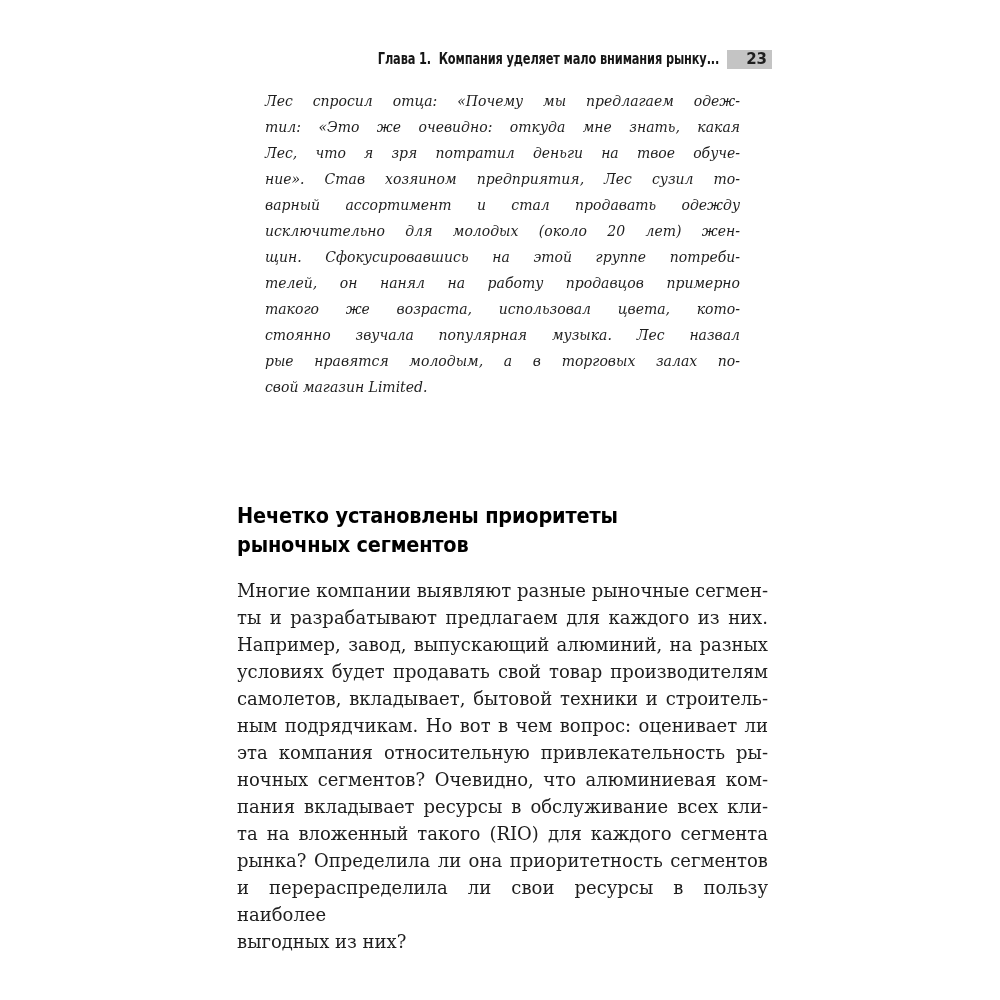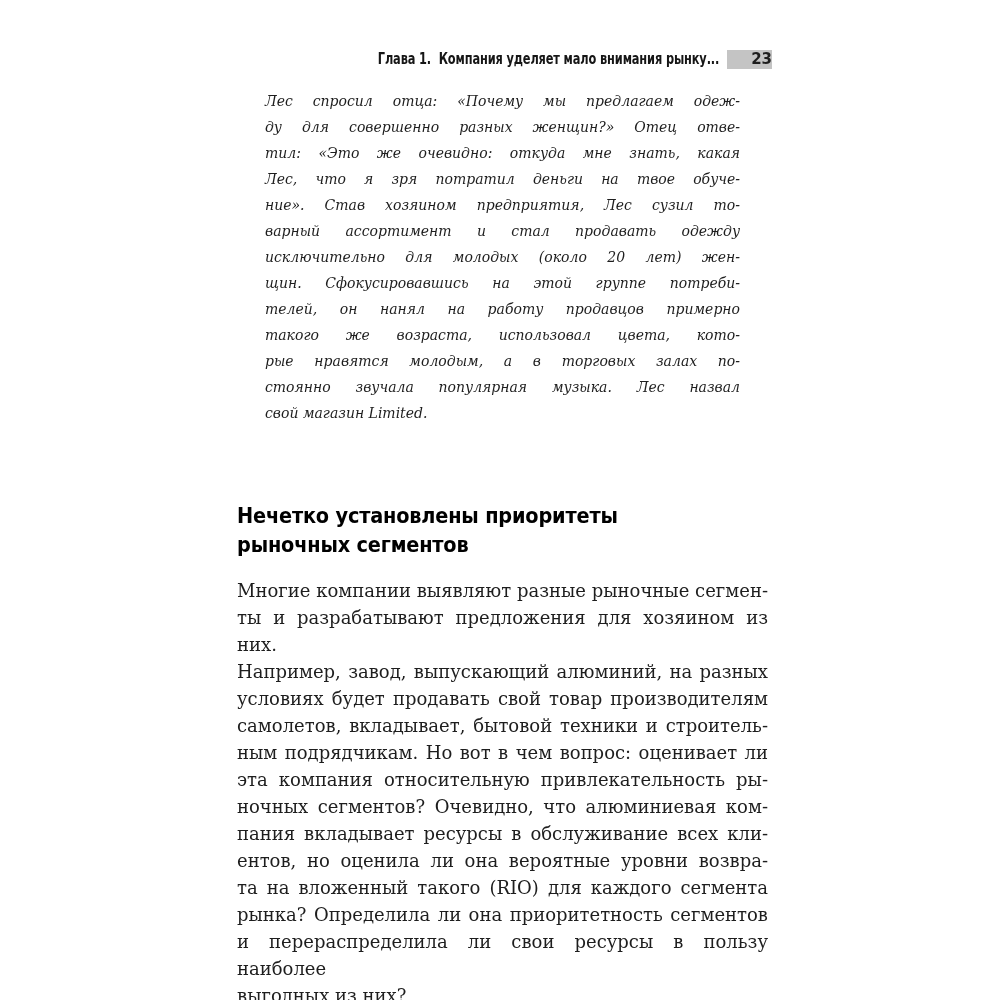--- a/index.html
+++ b/index.html
@@ -31,20 +31,21 @@
     transform-origin: 100% 50%;
     letter-spacing: -0.2px;
   }
   .pagenum-box {
     margin-left: 8px;
     width: 45px;
     height: 19px;
     line-height: 19px;
     font-size: 15px;
     text-align: right;
+    padding-right: 5px;
     box-sizing: border-box;
     flex: 0 0 auto;
   }
   
   .quote {
     position: absolute;
     left: 265px;
     top: 88px;
     width: 475px;
     font-style: italic;
@@ -86,49 +87,47 @@
 
 <div class="page" style="color: rgb(30, 30, 30);">
 
   <div class="header">
     <span class="chapter" style="color: rgb(22, 22, 22);">Глава 1.  Компания уделяет мало внимания рынку...</span>
     <span class="pagenum-box" style="background-color: rgb(196, 196, 196);">23</span>
   </div>
 
   <div class="quote">
       <div class="ln">Лес спросил отца: «Почему мы предлагаем одеж-</div>
-      <div class="ln">ду для совершенно разных женщин?» Отец отве-</div>
       <div class="ln">тил: «Это же очевидно: откуда мне знать, какая</div>
       <div class="ln">Лес, что я зря потратил деньги на твое обуче-</div>
       <div class="ln">ние». Став хозяином предприятия, Лес сузил то-</div>
       <div class="ln">варный ассортимент и стал продавать одежду</div>
       <div class="ln">исключительно для молодых (около 20 лет) жен-</div>
       <div class="ln">щин. Сфокусировавшись на этой группе потреби-</div>
       <div class="ln">телей, он нанял на работу продавцов примерно</div>
       <div class="ln">такого же возраста, использовал цвета, кото-</div>
+      <div class="ln">стоянно звучала популярная музыка. Лес назвал</div>
       <div class="ln">рые нравятся молодым, а в торговых залах по-</div>
-      <div class="ln">стоянно звучала популярная музыка. Лес назвал</div>
       <div class="ln last">свой магазин Limited.</div>
     </div>
 
   <h2 class="heading" style="color: rgb(0, 0, 0);">
       <div class="ln">Нечетко установлены приоритеты</div>
       <div class="ln last">рыночных сегментов</div>
     </h2>
 
   <div class="bodypar">
       <div class="ln">Многие компании выявляют разные рыночные сегмен-</div>
-      <div class="ln">ты и разрабатывают предложения для хозяином из них.</div>
+      <div class="ln">ты и разрабатывают предлагаем для каждого из них.</div>
       <div class="ln">Например, завод, выпускающий алюминий, на разных</div>
       <div class="ln">условиях будет продавать свой товар производителям</div>
       <div class="ln">самолетов, вкладывает, бытовой техники и строитель-</div>
       <div class="ln">ным подрядчикам. Но вот в чем вопрос: оценивает ли</div>
       <div class="ln">эта компания относительную привлекательность ры-</div>
       <div class="ln">ночных сегментов? Очевидно, что алюминиевая ком-</div>
       <div class="ln">пания вкладывает ресурсы в обслуживание всех кли-</div>
-      <div class="ln">ентов, но оценила ли она вероятные уровни возвра-</div>
       <div class="ln">та на вложенный такого (RIO) для каждого сегмента</div>
       <div class="ln">рынка? Определила ли она приоритетность сегментов</div>
       <div class="ln">и перераспределила ли свои ресурсы в пользу наиболее</div>
       <div class="ln last">выгодных из них?</div>
     </div>
 
 </div>
 
 </body></html>

